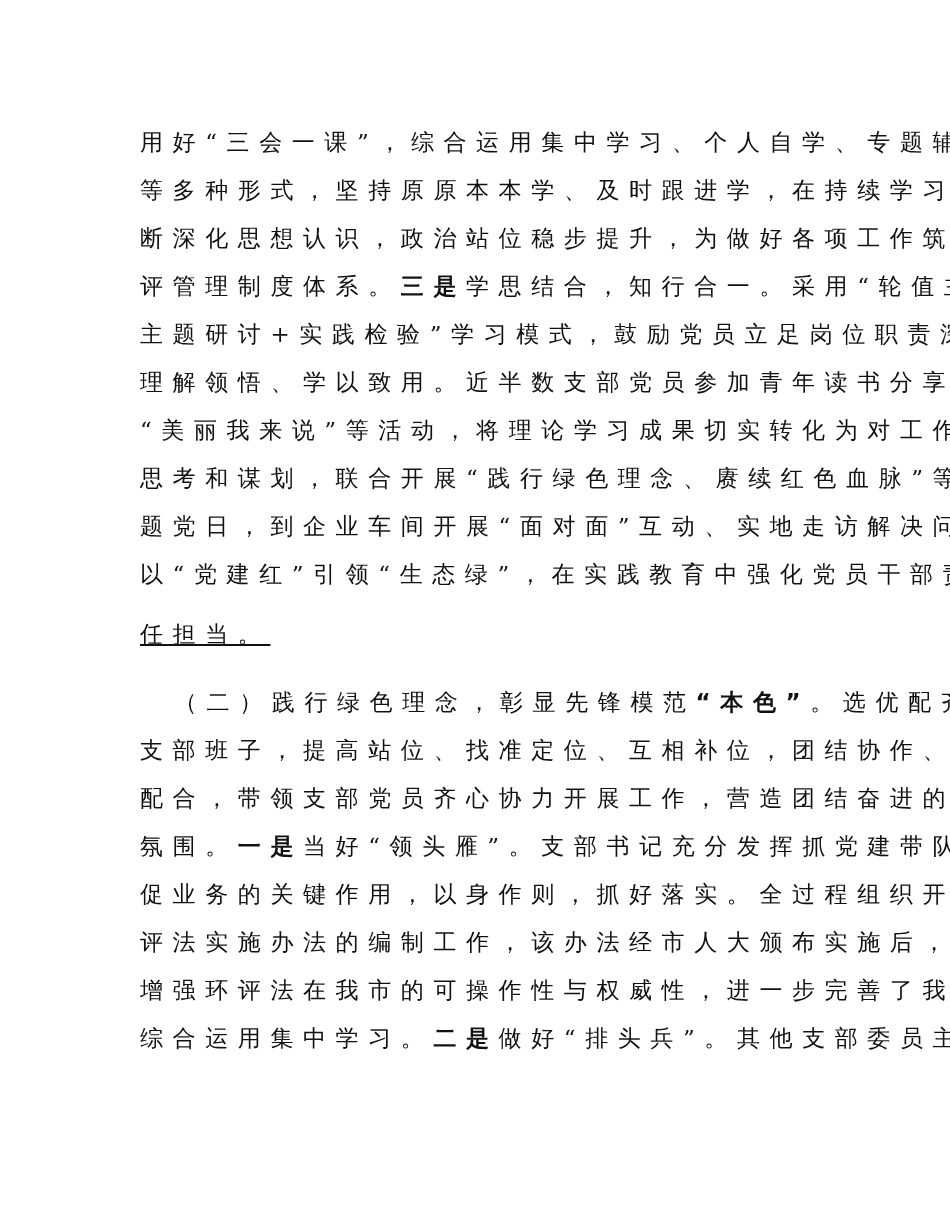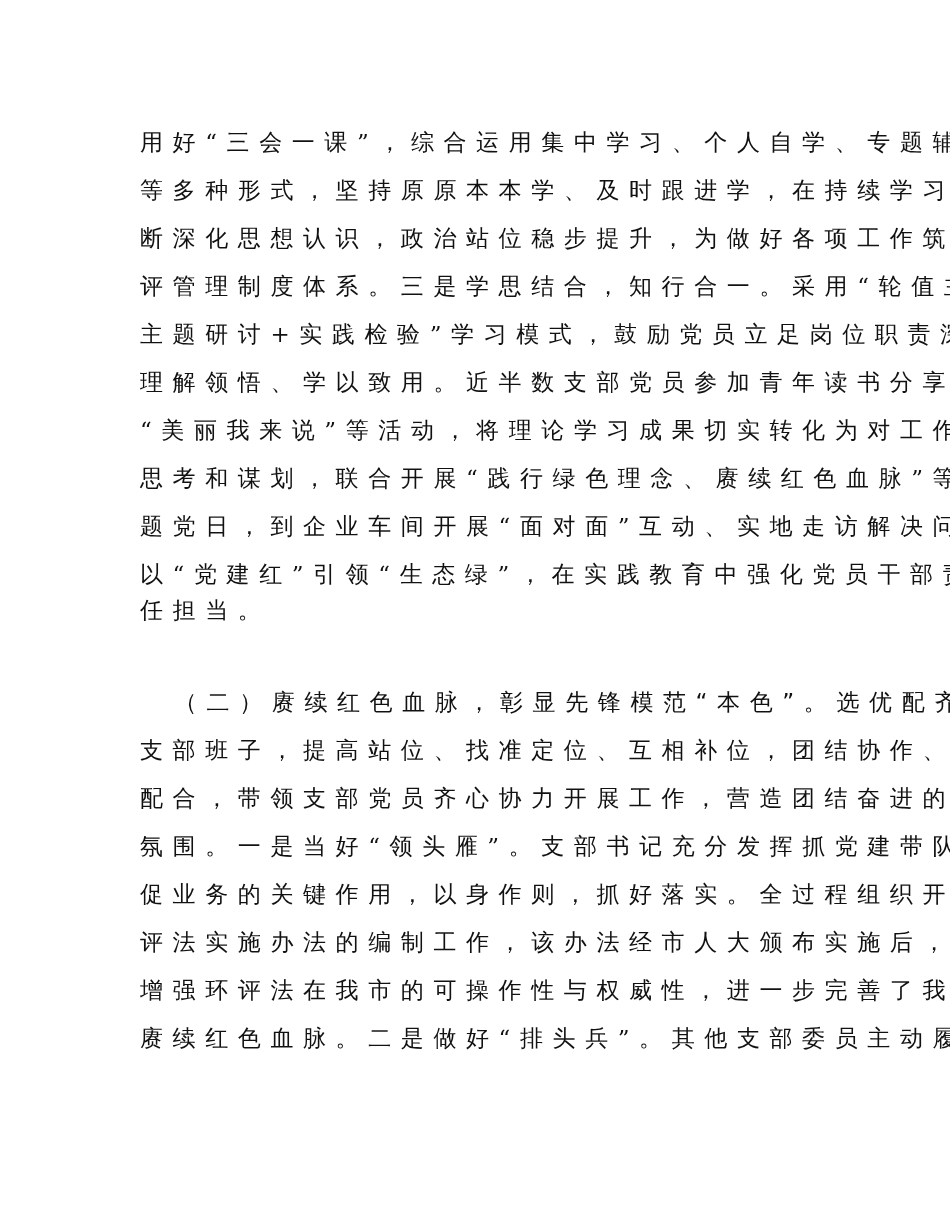--- a/index.html
+++ b/index.html
@@ -27,21 +27,21 @@
       position: absolute;
       left: 140px;
       width: 680px;
       height: 40px;
       font-size: 23px;
       line-height: 40px;
       white-space: nowrap;
       letter-spacing: 9.6px;
     }
     .b {
-      font-weight: normal;
+      font-weight: bold;
       font-family: "DejaVu Sans", "Liberation Sans", sans-serif;
     }
   </style>
 </head>
 <body>
 
 <div class="page">
 
   <div>
     <div class="line" style="top:122px;">
@@ -67,45 +67,45 @@
     </div>
     <div class="line" style="top:458px;">
       <span>思考和谋划，联合开展“践行绿色理念、赓续红色血脉”等主</span>
     </div>
     <div class="line" style="top:506px;">
       <span>题党日，到企业车间开展“面对面”互动、实地走访解决问题，</span>
     </div>
     <div class="line" style="top:554px;">
       <span>以“党建红”引领“生态绿”，在实践教育中强化党员干部责</span>
     </div>
-    <div class="line" style="top:590px;">
+    <div class="line" style="top:614px;text-decoration:underline;">
       <span>任担当。</span>
     </div>
   </div>
 
   <div>
     <div class="line" style="top:682px; left:174px;">
-      <span>（二）赓续红色血脉，彰显先锋模范</span><span class="b">“本色”</span><span>。选优配齐</span>
+      <span>（二）践行绿色理念，彰显先锋模范</span><span class="b">“本色”</span><span>。选优配齐</span>
     </div>
     <div class="line" style="top:730px;">
       <span>支部班子，提高站位、找准定位、互相补位，团结协作、相互</span>
     </div>
     <div class="line" style="top:778px;">
       <span>配合，带领支部党员齐心协力开展工作，营造团结奋进的良好</span>
     </div>
     <div class="line" style="top:826px;">
       <span>氛围。</span><span class="b">一是</span><span>当好“领头雁”。支部书记充分发挥抓党建带队伍</span>
     </div>
     <div class="line" style="top:874px;">
       <span>促业务的关键作用，以身作则，抓好落实。全过程组织开展环</span>
     </div>
     <div class="line" style="top:922px;">
       <span>评法实施办法的编制工作，该办法经市人大颁布实施后，显著</span>
     </div>
     <div class="line" style="top:970px;">
       <span>增强环评法在我市的可操作性与权威性，进一步完善了我市环</span>
     </div>
     <div class="line" style="top:1018px;">
-      <span>赓续红色血脉。</span><span class="b">二是</span><span>做好“排头兵”。其他支部委员主动履</span>
+      <span>综合运用集中学习。</span><span class="b">二是</span><span>做好“排头兵”。其他支部委员主动履</span>
     </div>
   </div>
 
 </div>
 
 </body></html>

